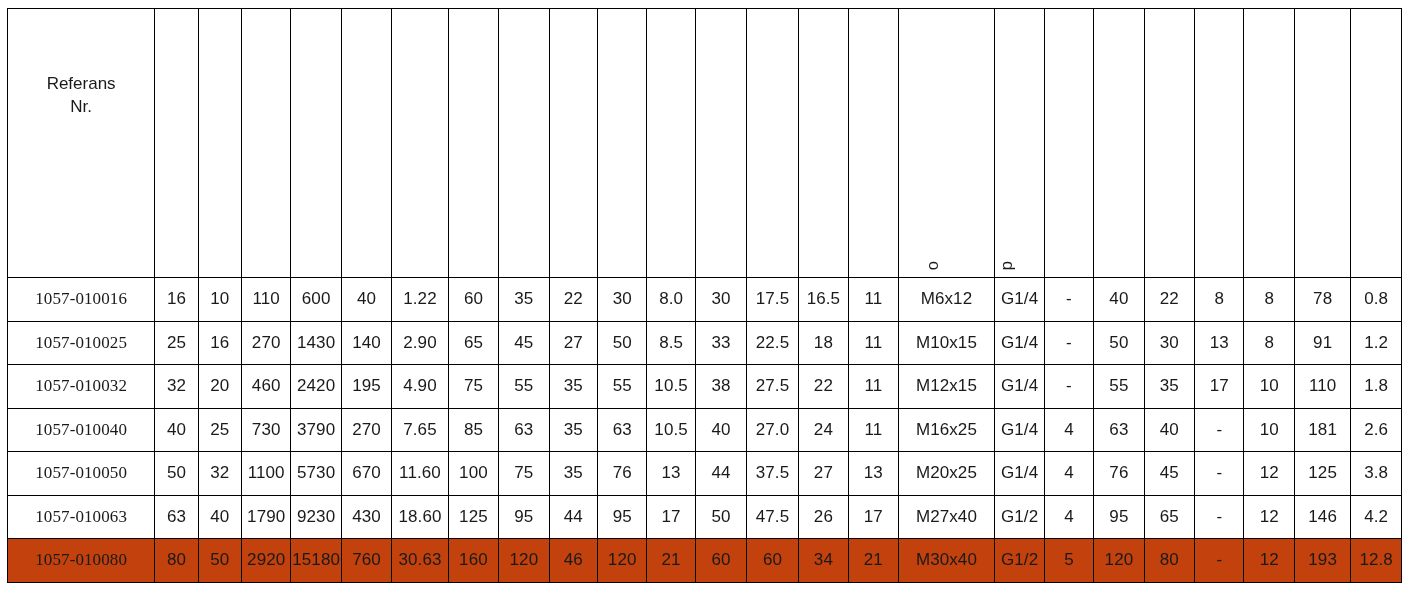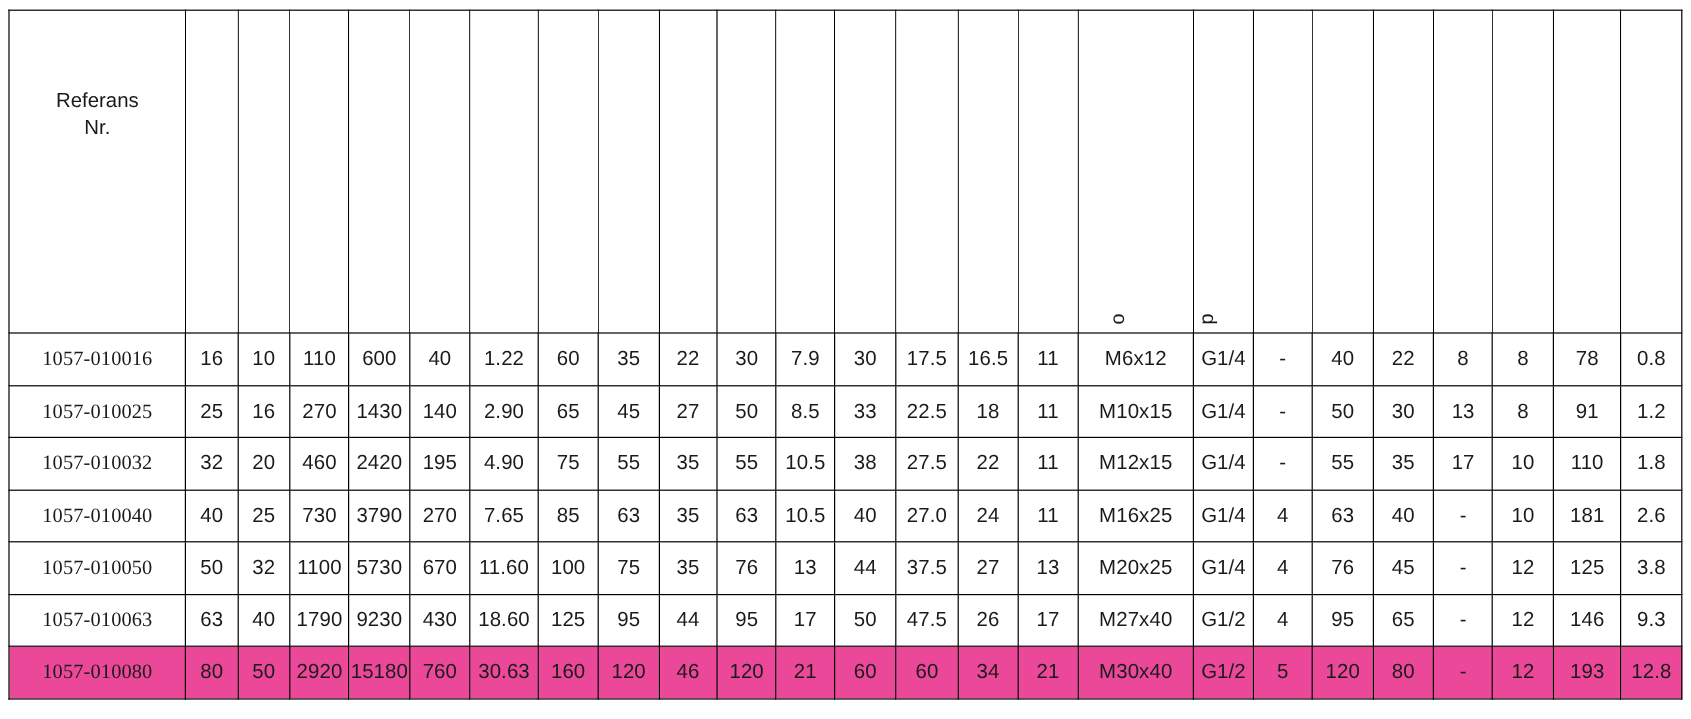--- a/index.html
+++ b/index.html
@@ -73,21 +73,21 @@
     padding-bottom: 95px;
   }
   .ref-head-text span { display: block; }
 
   
   tr.data-row { height: 43.5px; }
   tr.data-row td {
     font-size: 17px;
     letter-spacing: 0.1px;
   }
-  tr.data-row.highlight td { background: #ec4899; }
+  tr.data-row.highlight td { background: #c2410c; }
 
   td.ref-cell { font-size: 17px; font-family: Liberation Serif, serif; }
 </style>
 </head>
 <body>
 
 <div id="spec-table-wrap">
   <table class="spec">
     <colgroup>
         <col style="width: 146px;">
@@ -166,21 +166,21 @@
           <td>16</td>
           <td>10</td>
           <td>110</td>
           <td>600</td>
           <td>40</td>
           <td>1.22</td>
           <td>60</td>
           <td>35</td>
           <td>22</td>
           <td>30</td>
-          <td>7.9</td>
+          <td>8.0</td>
           <td>30</td>
           <td>17.5</td>
           <td>16.5</td>
           <td>11</td>
           <td>M6x12</td>
           <td>G1/4</td>
           <td>-</td>
           <td>40</td>
           <td>22</td>
           <td>8</td>
@@ -314,21 +314,21 @@
           <td>26</td>
           <td>17</td>
           <td>M27x40</td>
           <td>G1/2</td>
           <td>4</td>
           <td>95</td>
           <td>65</td>
           <td>-</td>
           <td>12</td>
           <td>146</td>
-          <td>9.3</td>
+          <td>4.2</td>
         </tr>
         <tr class="data-row highlight">
           <td class="ref-cell">1057-010080</td>
           <td>80</td>
           <td>50</td>
           <td>2920</td>
           <td>15180</td>
           <td>760</td>
           <td>30.63</td>
           <td>160</td>

